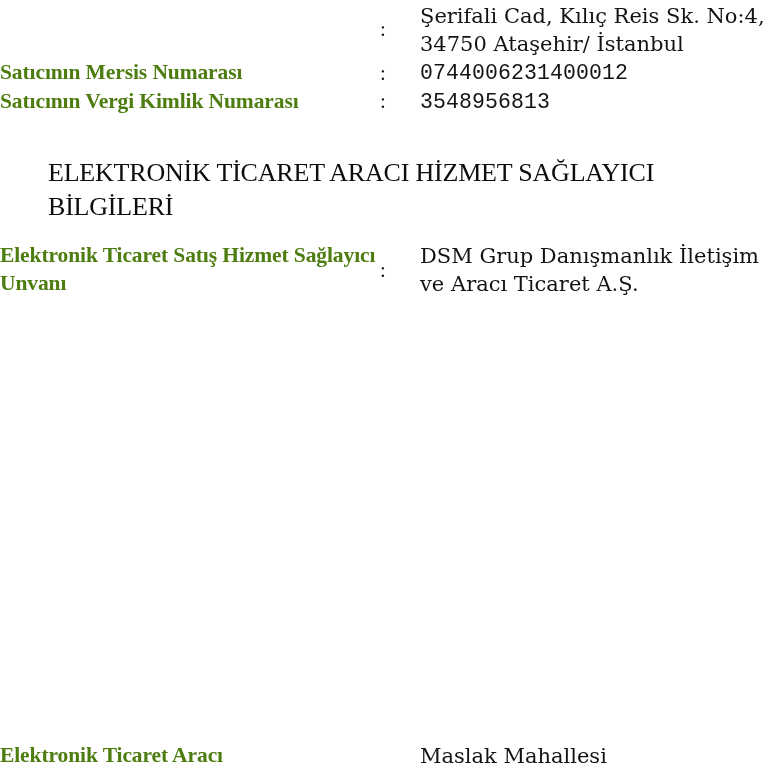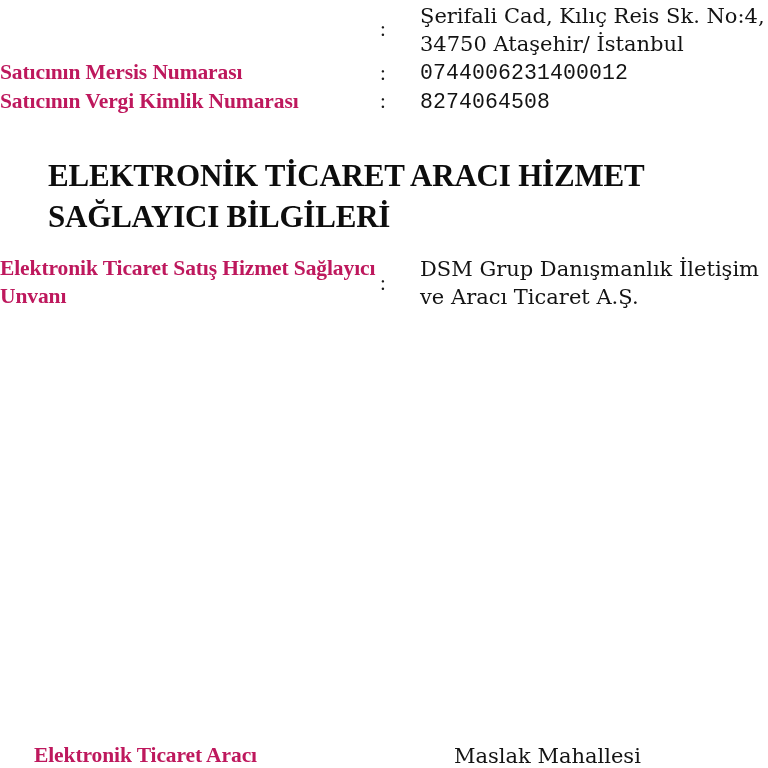--- a/index.html
+++ b/index.html
@@ -41,21 +41,21 @@
     border: 0;
   }
 
   .cell-label {
     padding: 9px 14px 9px 58px;
     font-family: "Liberation Serif", "DejaVu Serif", serif;
     font-weight: 700;
     font-size: 21.5px;
     line-height: 1.30;
     letter-spacing: -0.1px;
-    color: #be185d;
+    color: #4d7c0f;
     margin-top: 48px;
   }
   .cell-sep {
     text-align: left;
     font-family: "Liberation Serif", "DejaVu Serif", serif;
     font-weight: 400;
     font-size: 21px;
     color: #1a1a1a;
     padding: 0 0 0 2px;
   }
@@ -84,36 +84,35 @@
   .addr-clip {
     display: block;
     margin-top: -26px;
   }
 
   
   .section-heading {
     margin: 40px 0 18px 0;
     padding: 0 30px 0 48px;
     font-family: "Liberation Serif", "DejaVu Serif", serif;
-    font-weight: 700;
-    font-size: 31px;
+    font-weight: 400;
+    font-size: 26px;
     line-height: 1.30;
     letter-spacing: -0.2px;
     color: #0d0d0d;
   }
 
   
   .bottom-clip {
     position: absolute;
     left: 0;
     right: 16px;
     bottom: 0;
     height: 26px;
     overflow: hidden;
-    padding-left: 34px;
   }
   .bottom-clip .info-table { position: relative; }
   .bottom-clip .cell-label,
   .bottom-clip .cell-value { padding-top: 0; padding-bottom: 0; }
 </style>
 </head>
 <body>
 
 <div class="page">
 
@@ -134,21 +133,21 @@
 
       <tr class="info-row">
         <td class="cell-label">Satıcının Mersis Numarası</td>
         <td class="cell-sep">:</td>
         <td class="cell-value num">0744006231400012</td>
       </tr>
 
       <tr class="info-row">
         <td class="cell-label">Satıcının Vergi Kimlik Numarası</td>
         <td class="cell-sep">:</td>
-        <td class="cell-value num">8274064508</td>
+        <td class="cell-value num">3548956813</td>
       </tr>
 
 
 
     </tbody>
   </table>
 
   <h2 class="section-heading">ELEKTRONİK TİCARET ARACI HİZMET SAĞLAYICI BİLGİLERİ</h2>
 
   <table class="info-table">

